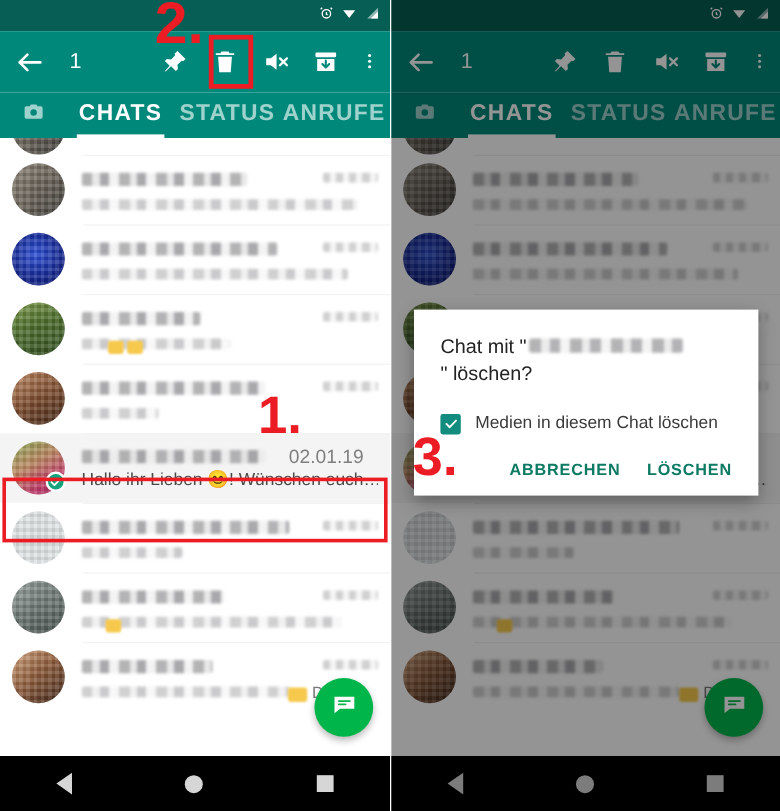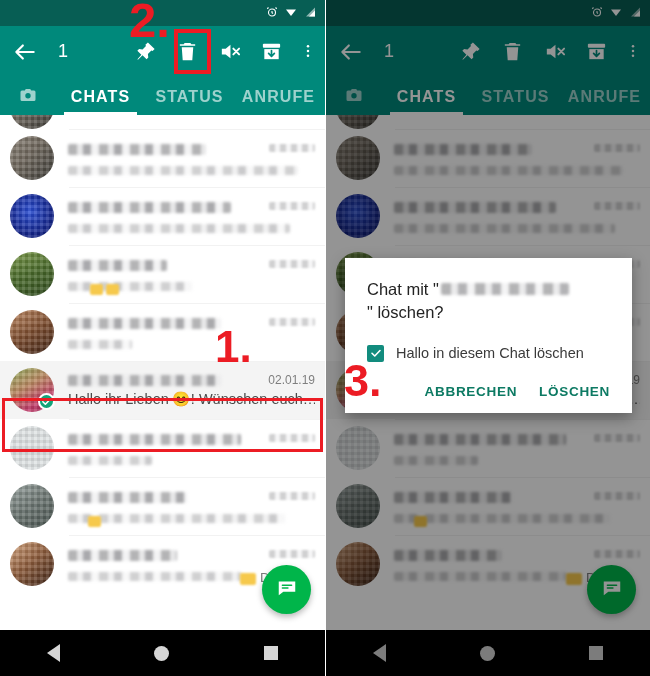--- a/index.html
+++ b/index.html
@@ -63,21 +63,21 @@
   .tabbar {
     height: 38px;
     background: #00897b;
     display: flex;
     align-items: flex-end;
     position: relative;
   }
   .tab {
     flex: 0 0 auto;
     text-align: center;
-    font-size: 16px;
+    font-size: 19px;
     font-weight: bold;
     letter-spacing: 1.1px;
     color: rgba(255,255,255,.62);
     padding-bottom: 9px;
     position: relative;
   }
   .tab.camera { width: 56px; padding-bottom: 7px; }
   .tab.wide { width: 89px; }
   .tab.active { color: #ffffff; }
   .tab.active::after {
@@ -165,22 +165,22 @@
   .ln-time {
     position: absolute;
     right: 0; top: 2px;
     width: 46px; height: 8px;
     border-radius: 2px;
     background: repeating-linear-gradient(90deg, rgba(170,170,172,.55) 0 6px, rgba(230,230,232,.4) 6px 11px);
     filter: blur(1.3px);
   }
   .time-plain {
     position: absolute;
-    right: 0; top: 0;
-    font-size: 12px;
+    right: 12px; top: 0;
+    font-size: 16px;
     color: #7f7f7f;
   }
   .emoji-blob {
     position: absolute;
     width: 13px; height: 11px;
     border-radius: 2px;
     background: #f6c94c;
     filter: blur(1.1px);
   }
   .msg-real {
@@ -695,21 +695,21 @@
         <span>Chat mit "</span>
         <span class="dlg-name-blur"></span>
         <span>" löschen?</span>
       </div>
       <div class="dlg-check">
         <span class="cbox">
           <svg width="12" height="12" viewBox="0 0 24 24" fill="none" stroke="#fff" stroke-width="3.2" stroke-linecap="round" stroke-linejoin="round">
               <path d="M4 12.5l5.5 5.5L20 7"></path>
             </svg>
         </span>
-        <span class="cbox-label">Hallo in diesem Chat löschen</span>
+        <span class="cbox-label">Medien in diesem Chat löschen</span>
       </div>
       <div class="dlg-actions">
         <span class="dlg-btn">ABBRECHEN</span>
         <span class="dlg-btn">LÖSCHEN</span>
       </div>
     </div>
 
     <div class="ann ann-3">3.</div>
   </div>
 

